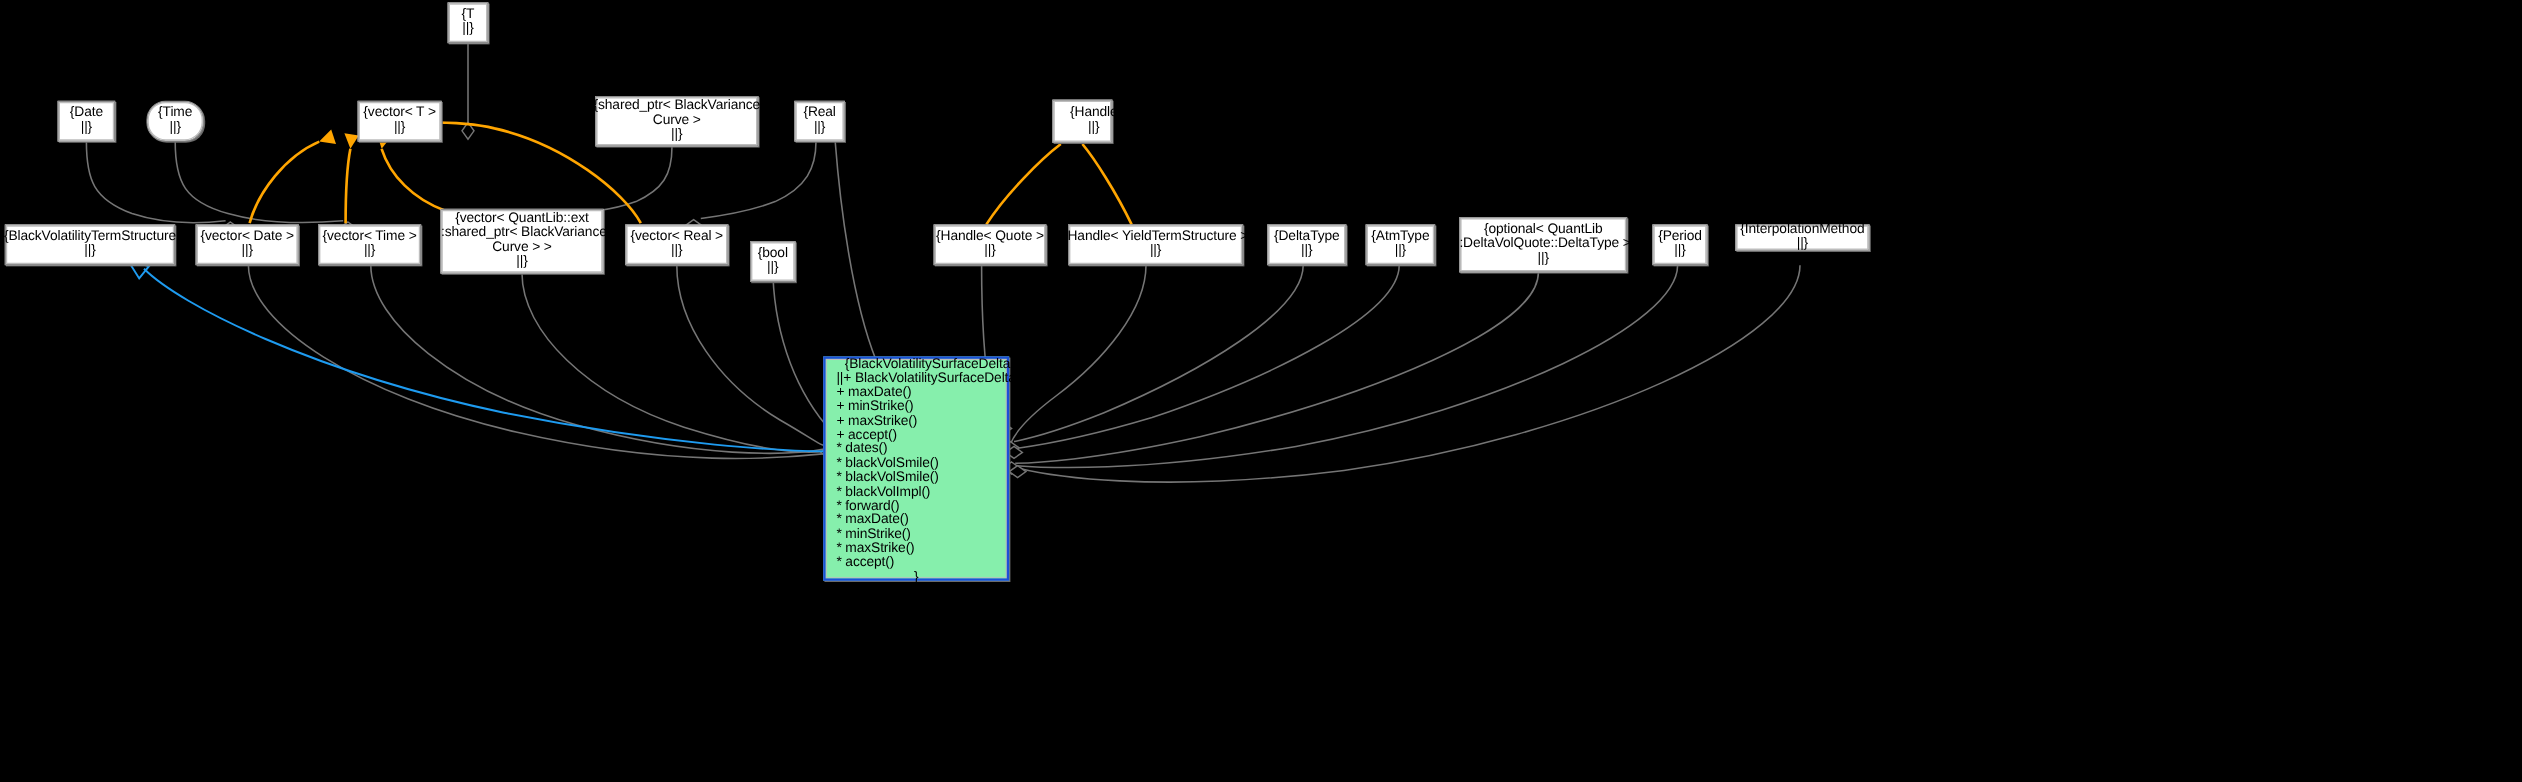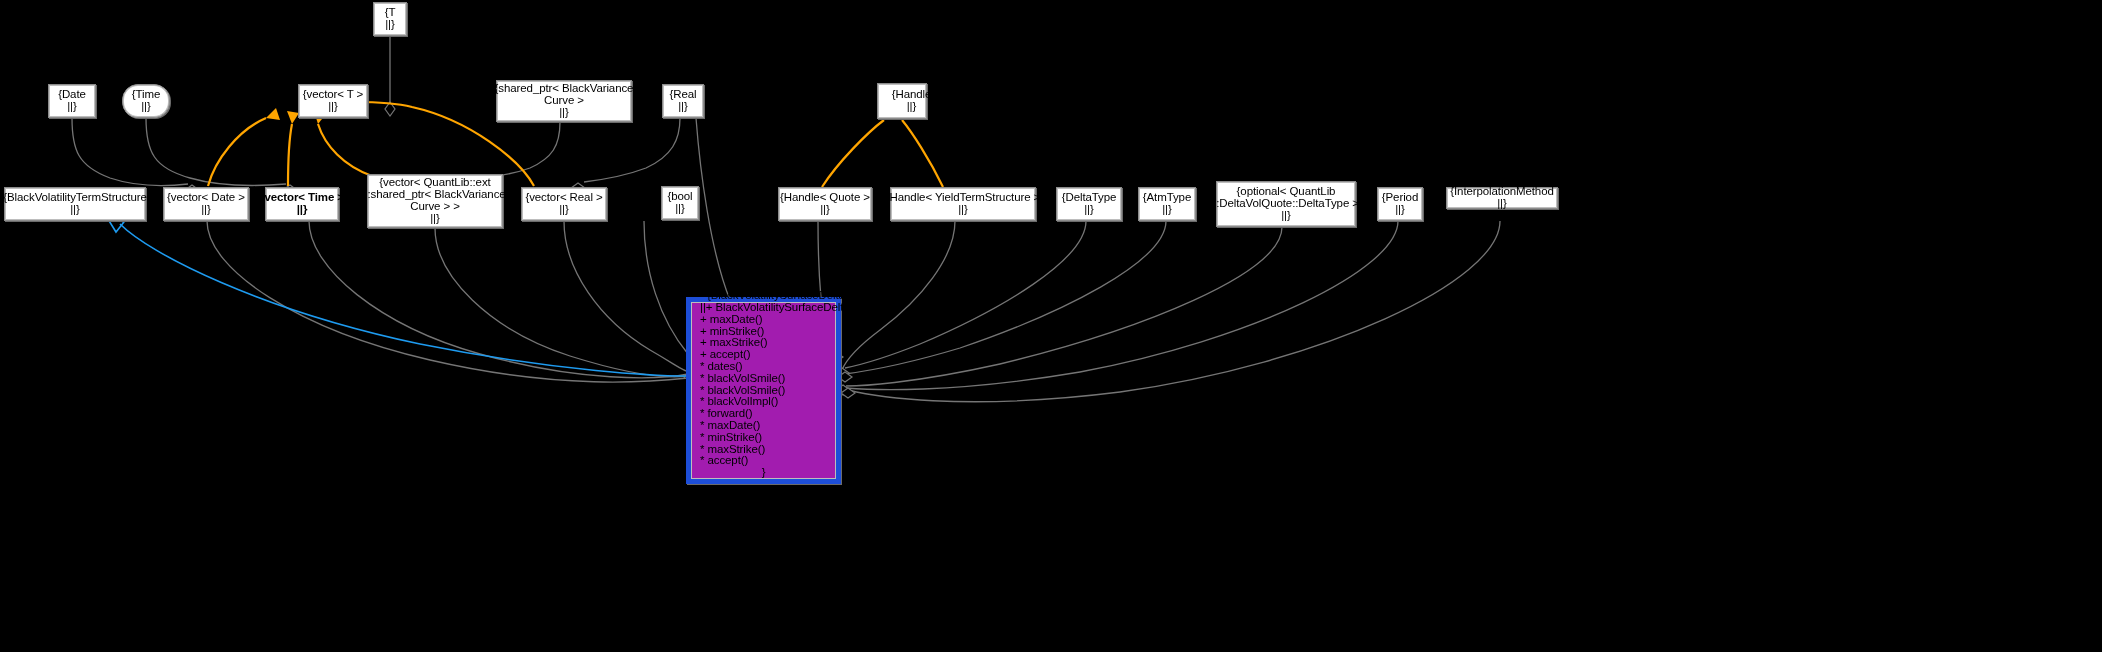--- a/index.html
+++ b/index.html
@@ -7,22 +7,22 @@
        font-family:"Liberation Sans","DejaVu Sans",sans-serif;}
   #stage{position:relative;width:2102px;height:652px;background:#000;}
   svg#edges{position:absolute;left:0;top:0;width:2102px;height:652px;}
   .node{position:absolute;box-sizing:border-box;
         background:#fff;border:1px solid #8c8c8c;
         box-shadow:1px 1px 0 0 #6b6b6b, 0 0 0 1px #bdbdbd inset;
         display:flex;flex-direction:column;align-items:center;justify-content:center;
         text-align:center;color:#000;font-size:11.5px;line-height:11.8px;
         letter-spacing:-0.1px;}
   .node .ln{white-space:nowrap;}
-  .node.main{background:#a21caf;border:5px solid #1d4ed8;
-             align-items:flex-start;justify-content:flex-end;
+  .node.main{background:#86efac;border:2px solid #1d4ed8;
+             align-items:flex-start;justify-content:center;
              text-align:left;padding:5px 0 0 0;}
   .node.main .ln{display:block;padding-left:9px;white-space:nowrap;}
   .node.main .ln.ctr{text-align:center;padding-left:0;width:100%;}
   .node.main .ln.hdr{padding-left:16px;}
 </style>
 </head>
 <body>
 
 <div id="stage">
   <svg id="edges" viewBox="0 0 2102 652" xmlns="http://www.w3.org/2000/svg">
@@ -121,35 +121,35 @@
         <span class="ln">||}</span>
       </div>
       <div class="node" style="left: 4px; top: 187px; width: 142px; height: 34px;">
         <span class="ln">{BlackVolatilityTermStructure</span>
         <span class="ln">||}</span>
       </div>
       <div class="node" style="left: 163px; top: 187px; width: 86px; height: 34px;">
         <span class="ln">{vector&lt; Date &gt;</span>
         <span class="ln">||}</span>
       </div>
-      <div class="node" style="left: 265px; top: 187px; width: 74px; height: 34px; font-weight: bold;">
+      <div class="node" style="left: 265px; top: 187px; width: 86px; height: 34px;">
         <span class="ln">{vector&lt; Time &gt;</span>
         <span class="ln">||}</span>
       </div>
       <div class="node" style="left: 367px; top: 174px; width: 136px; height: 54px;">
         <span class="ln">{vector&lt; QuantLib::ext</span>
         <span class="ln">::shared_ptr&lt; BlackVariance</span>
         <span class="ln">Curve &gt; &gt;</span>
         <span class="ln">||}</span>
       </div>
       <div class="node" style="left: 521px; top: 187px; width: 86px; height: 34px;">
         <span class="ln">{vector&lt; Real &gt;</span>
         <span class="ln">||}</span>
       </div>
-      <div class="node" style="left: 625px; top: 186px; width: 38px; height: 34px; margin-left: 36px;">
+      <div class="node" style="left: 625px; top: 201px; width: 38px; height: 34px;">
         <span class="ln">{bool</span>
         <span class="ln">||}</span>
       </div>
       <div class="node" style="left: 778px; top: 187px; width: 94px; height: 34px;">
         <span class="ln">{Handle&lt; Quote &gt;</span>
         <span class="ln">||}</span>
       </div>
       <div class="node" style="left: 890px; top: 187px; width: 146px; height: 34px;">
         <span class="ln">{Handle&lt; YieldTermStructure &gt;</span>
         <span class="ln">||}</span>

